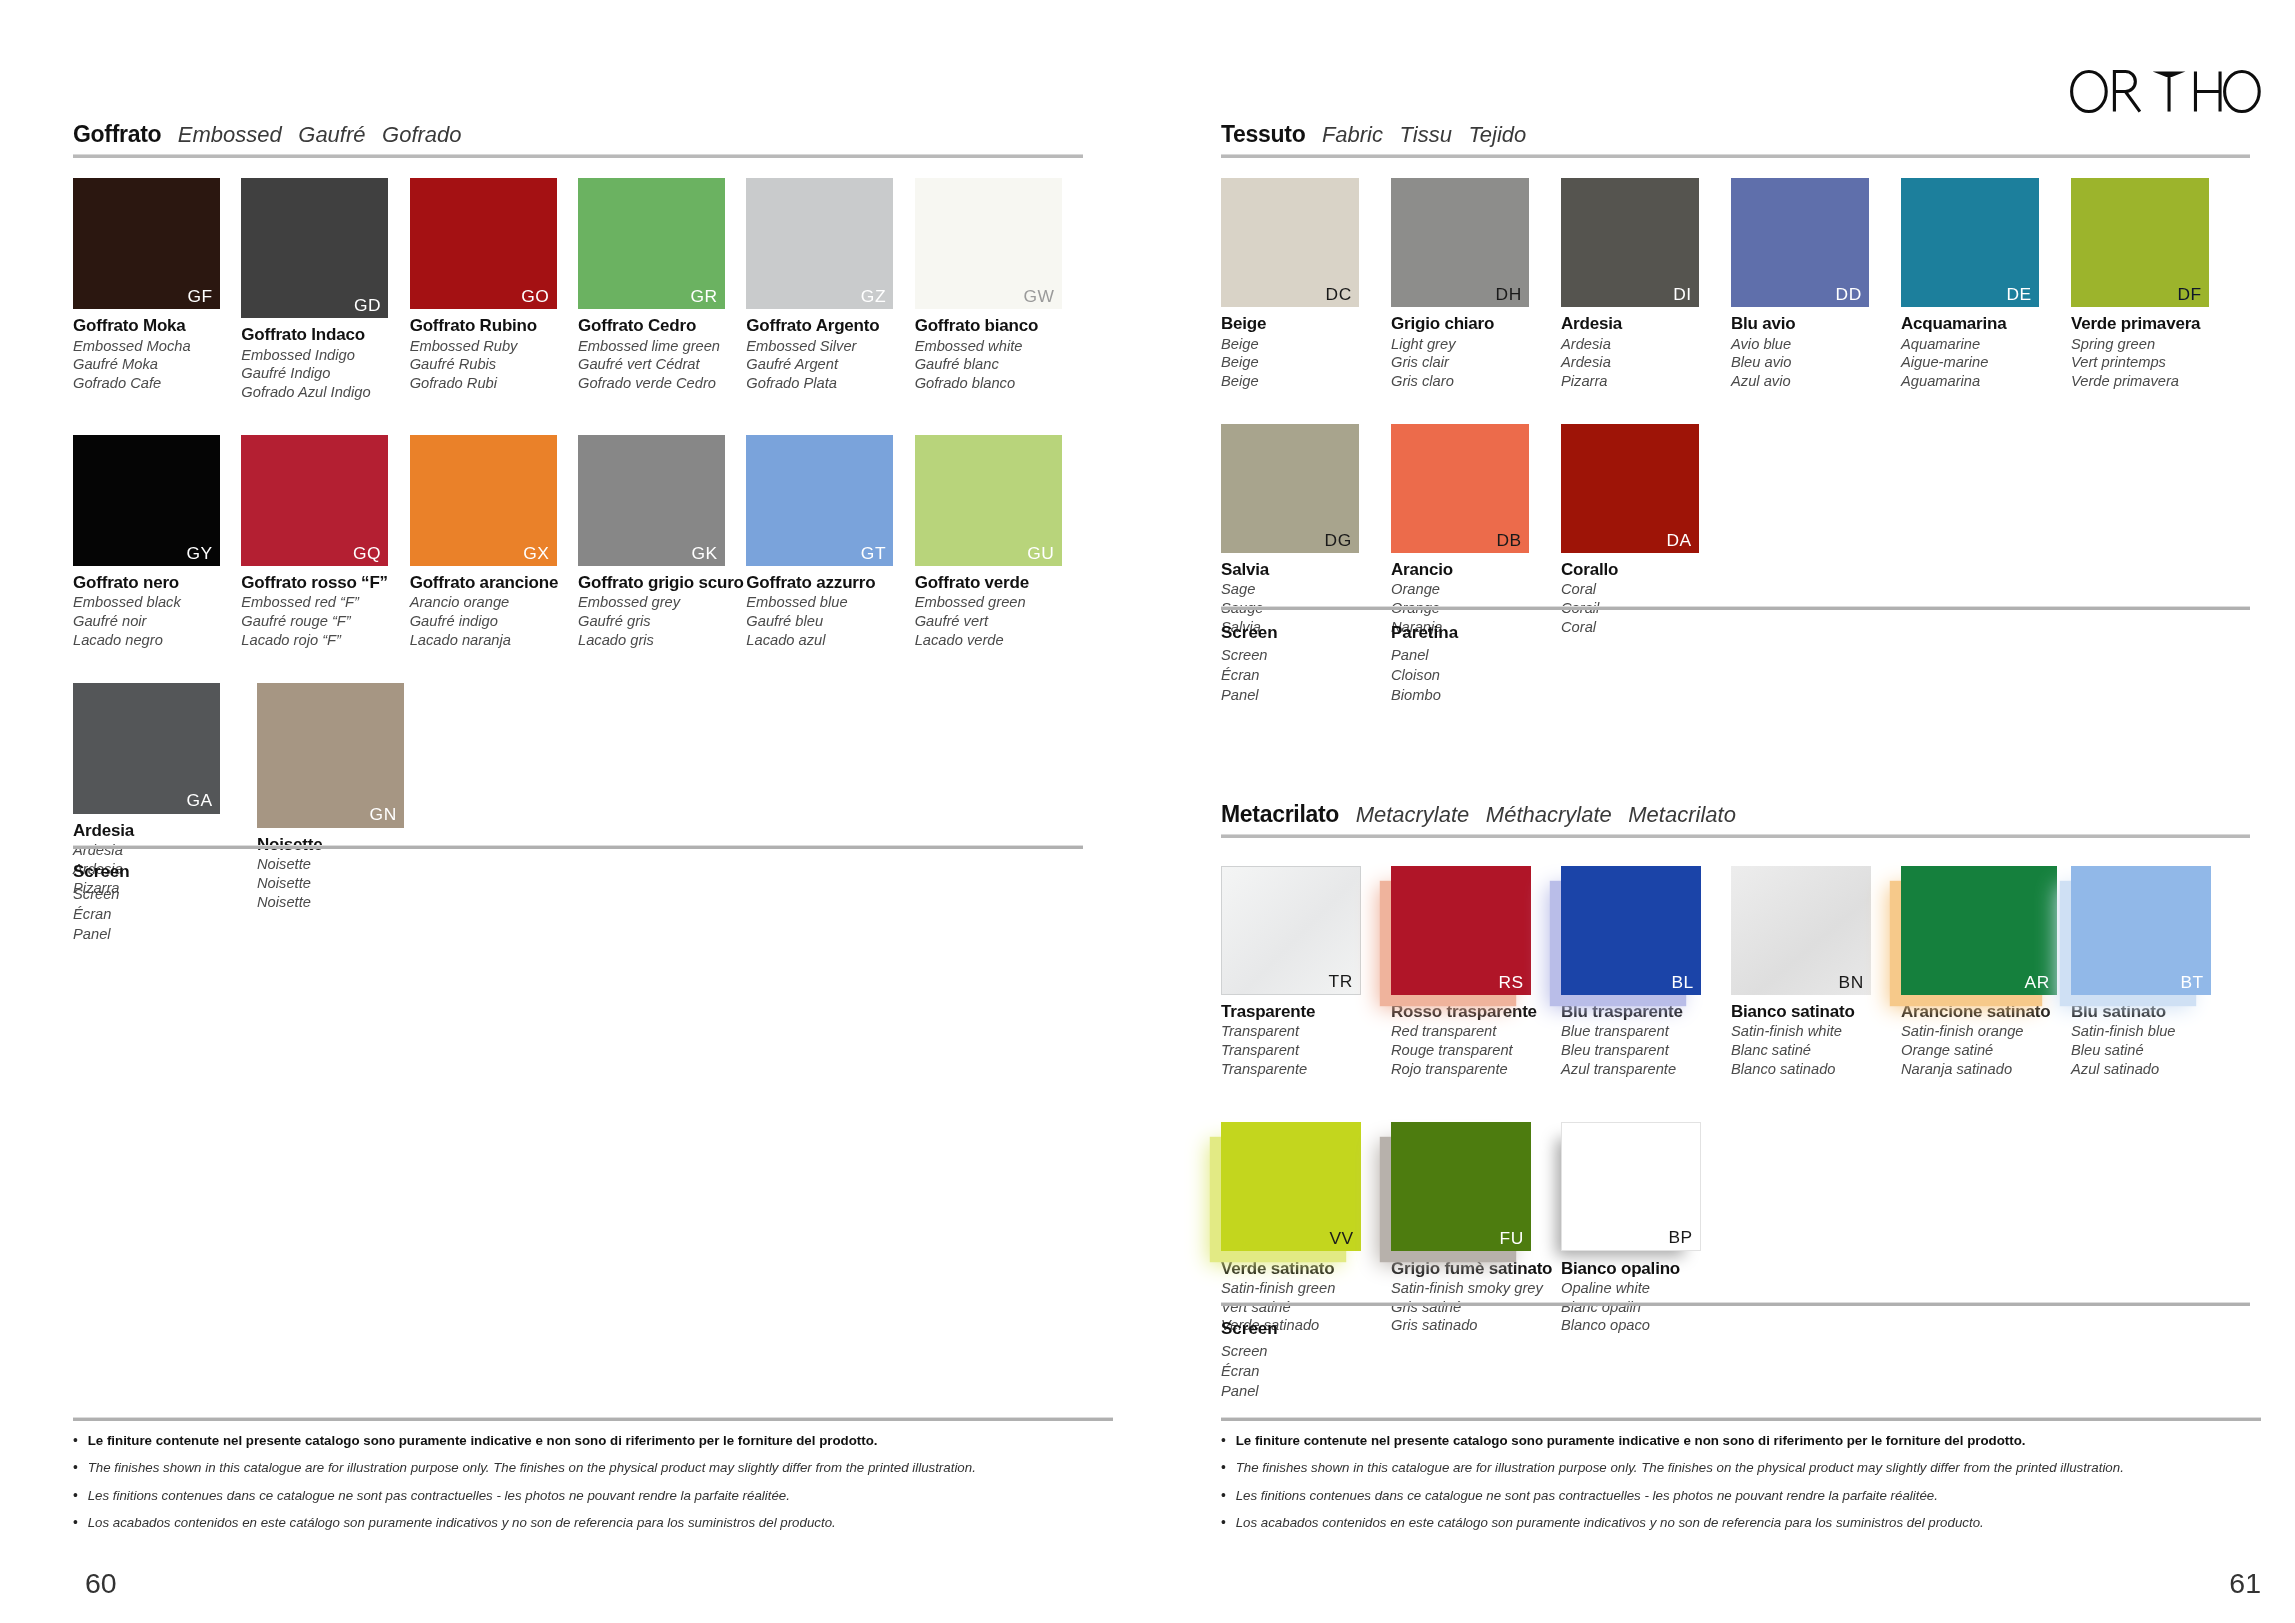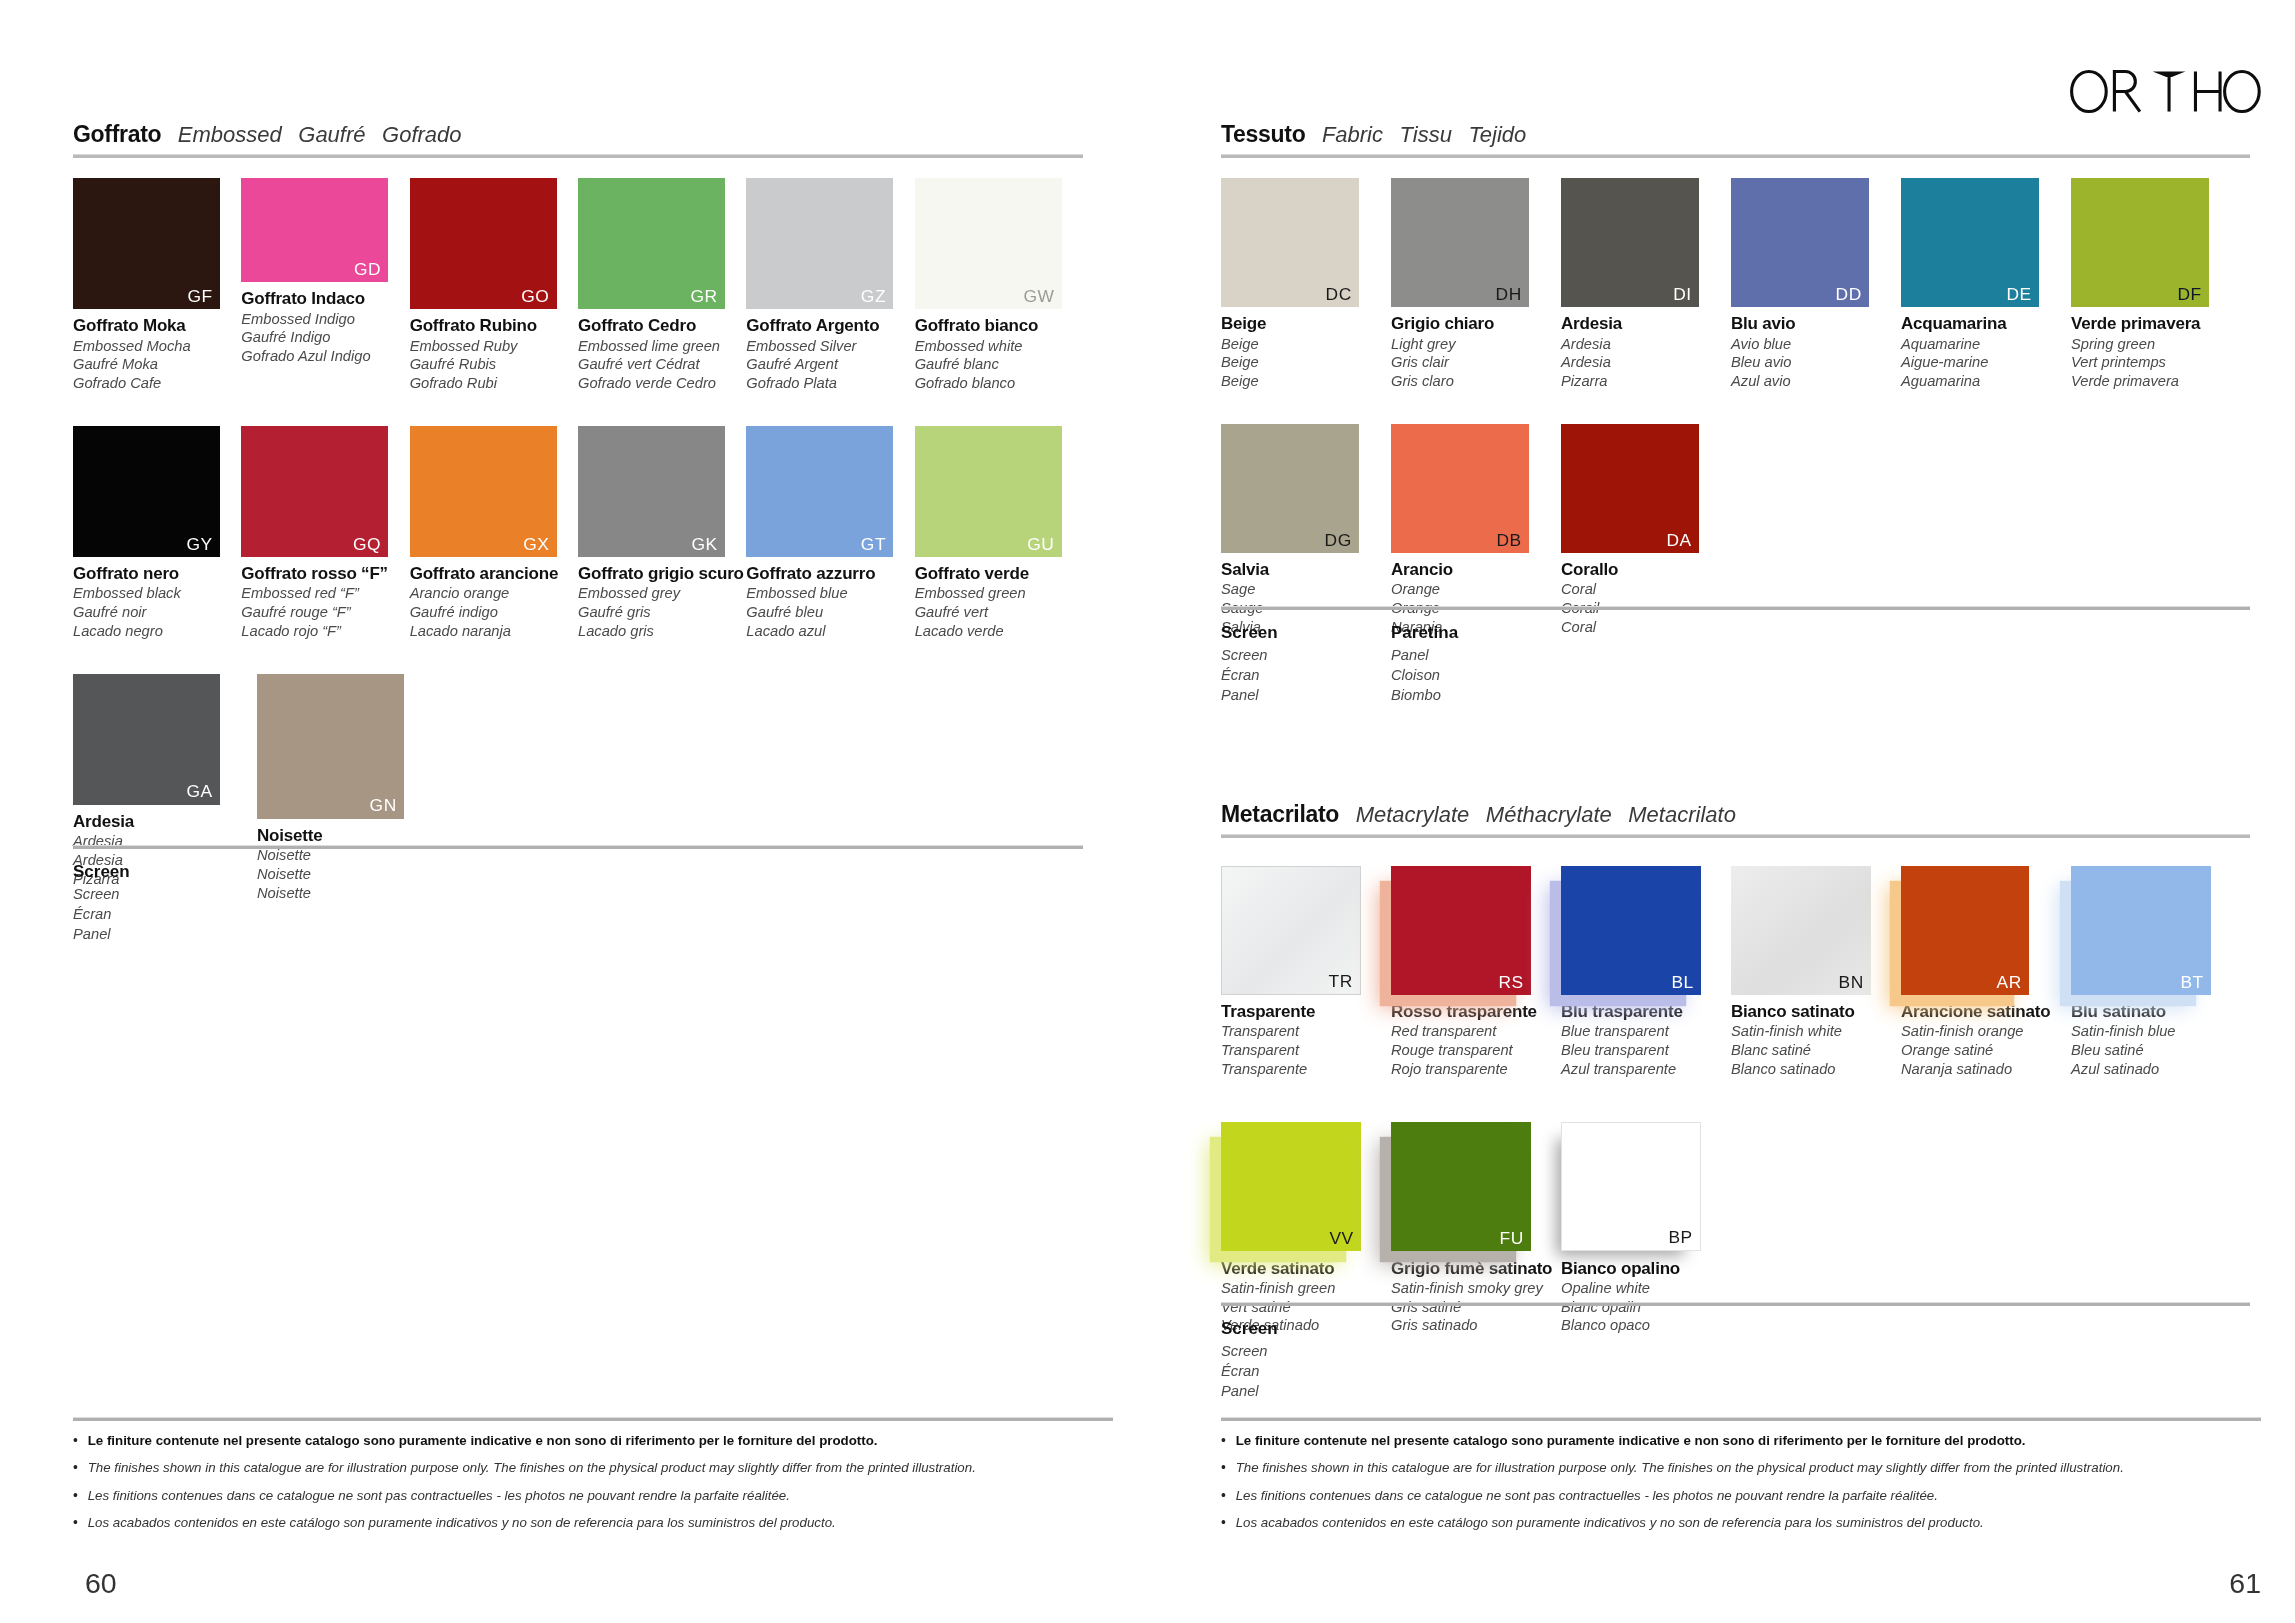--- a/index.html
+++ b/index.html
@@ -105,21 +105,21 @@
                 <span class="code" style="color: rgb(255, 255, 255);">GF</span>
               </div>
               <div class="labels">
                 <div class="n1">Goffrato Moka</div>
                 <div class="n">Embossed Mocha</div>
                 <div class="n">Gaufré Moka</div>
                 <div class="n">Gofrado Cafe</div>
               </div>
             </div>
             <div class="cell" style="width: 184px;">
-              <div class="sw grain" style="width: 147px; height: 104px; background: #ec4899;">
+              <div class="sw grain" style="width: 147px; height: 140px; background: #404040;">
                 <span class="code" style="color: rgb(255, 255, 255);">GD</span>
               </div>
               <div class="labels">
                 <div class="n1">Goffrato Indaco</div>
                 <div class="n">Embossed Indigo</div>
                 <div class="n">Gaufré Indigo</div>
                 <div class="n">Gofrado Azul Indigo</div>
               </div>
             </div>
             <div class="cell" style="width: 184px;">
@@ -494,21 +494,21 @@
                 <span class="code" style="color: rgb(26, 26, 26);">BN</span>
               </div>
               <div class="labels">
                 <div class="n1">Bianco satinato</div>
                 <div class="n">Satin-finish white</div>
                 <div class="n">Blanc satiné</div>
                 <div class="n">Blanco satinado</div>
               </div>
             </div>
             <div class="cell" style="width: 170px;">
-              <div class="sw" style="width: 128px; height: 129px; background: #c2410c; box-shadow: rgb(246, 201, 138) -13px 13px 0px -1.8px, rgb(246, 201, 138) -16.5px 16.5px 20px -3.7px; text-align: center;">
+              <div class="sw" style="width: 156px; height: 129px; background: #15803d; box-shadow: rgb(246, 201, 138) -13px 13px 0px -1.8px, rgb(246, 201, 138) -16.5px 16.5px 20px -3.7px; text-align: center;">
                 <span class="code" style="color: rgb(255, 255, 255);">AR</span>
               </div>
               <div class="labels">
                 <div class="n1">Arancione satinato</div>
                 <div class="n">Satin-finish orange</div>
                 <div class="n">Orange satiné</div>
                 <div class="n">Naranja satinado</div>
               </div>
             </div>
             <div class="cell" style="width: 170px;">

